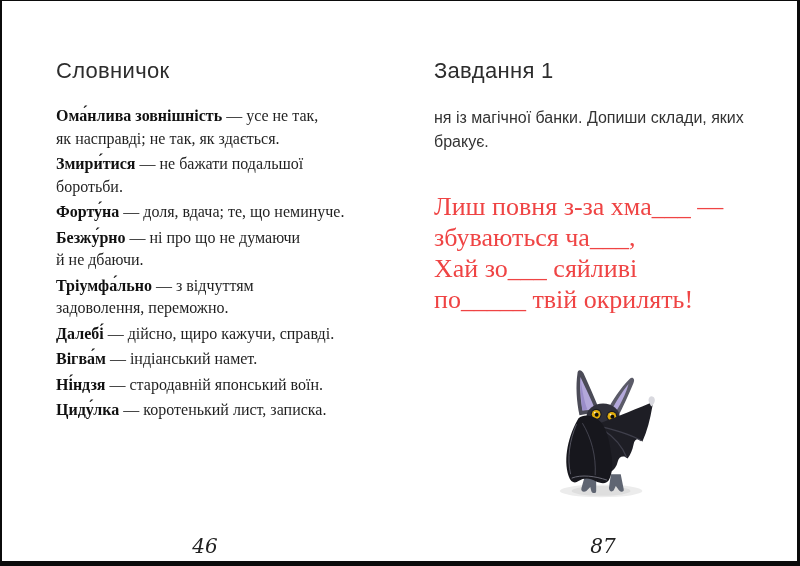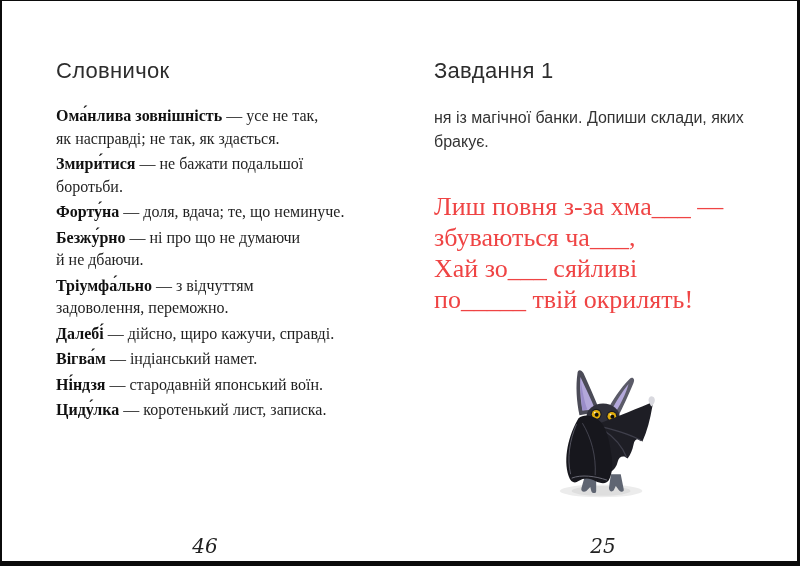--- a/index.html
+++ b/index.html
@@ -146,15 +146,15 @@
     </g>
     <g>
       <path d="M27,55 C17,72 11,96 17,114 C19,120 23,122 27,119 C33,115 39,116 44,119 C50,122 56,122 58,118 C61,112 62,104 61,96 C59,80 56,66 50,59 C43,52 33,50 27,55 Z" fill="#17171d"></path>
       <path d="M25,61 C18,77 15,96 19,112" fill="none" stroke="#5e5e6a" stroke-width="1" opacity="0.9"></path>
       <path d="M31,60 C40,75 45,93 44,113" fill="none" stroke="#4a4a56" stroke-width="1" opacity="0.9"></path>
       <path d="M20,116 C30,112 44,114 56,118" fill="none" stroke="#73737f" stroke-width="1" opacity="0.9"></path>
     </g>
   </svg>
 
   <div class="page-number pn-left">46</div>
-  <div class="page-number pn-right">25</div>
+  <div class="page-number pn-right">87</div>
 
 </div>
 
 </body></html>

